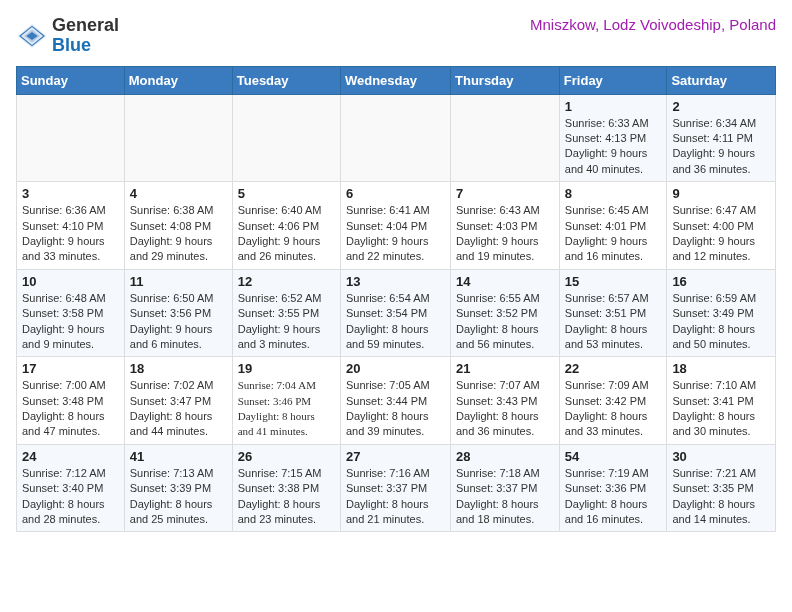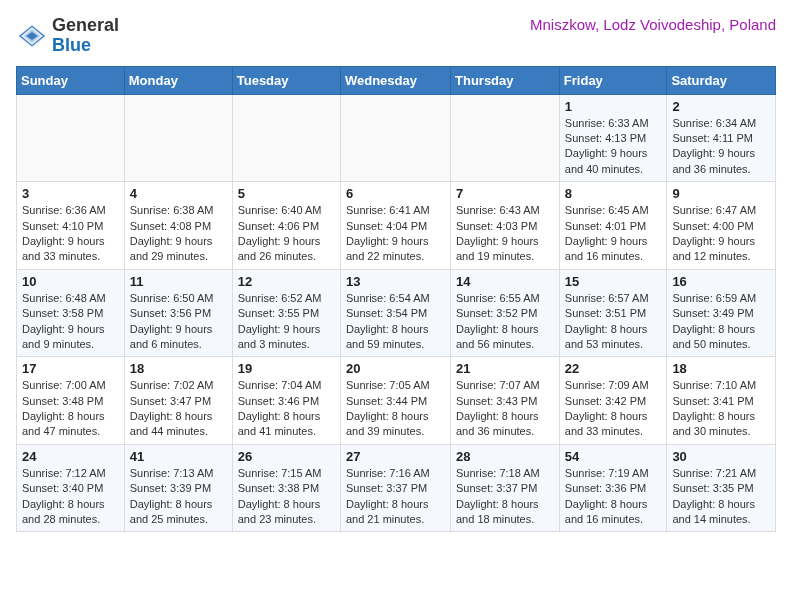--- a/index.html
+++ b/index.html
@@ -256,21 +256,21 @@
         </td>
         <td>
           <span class="day-num">18</span>
           <div class="day-info" style="white-space: pre-line;">Sunrise: 7:02 AM
 Sunset: 3:47 PM
 Daylight: 8 hours
 and 44 minutes.</div>
         </td>
         <td>
           <span class="day-num">19</span>
-          <div class="day-info" style="white-space: pre-line;">Sunrise: 7:04 AM
+          <div class="day-info" style="white-space: pre-line; font-family: Liberation Serif, serif;">Sunrise: 7:04 AM
 Sunset: 3:46 PM
 Daylight: 8 hours
 and 41 minutes.</div>
         </td>
         <td>
           <span class="day-num">20</span>
           <div class="day-info" style="white-space: pre-line;">Sunrise: 7:05 AM
 Sunset: 3:44 PM
 Daylight: 8 hours
 and 39 minutes.</div>

